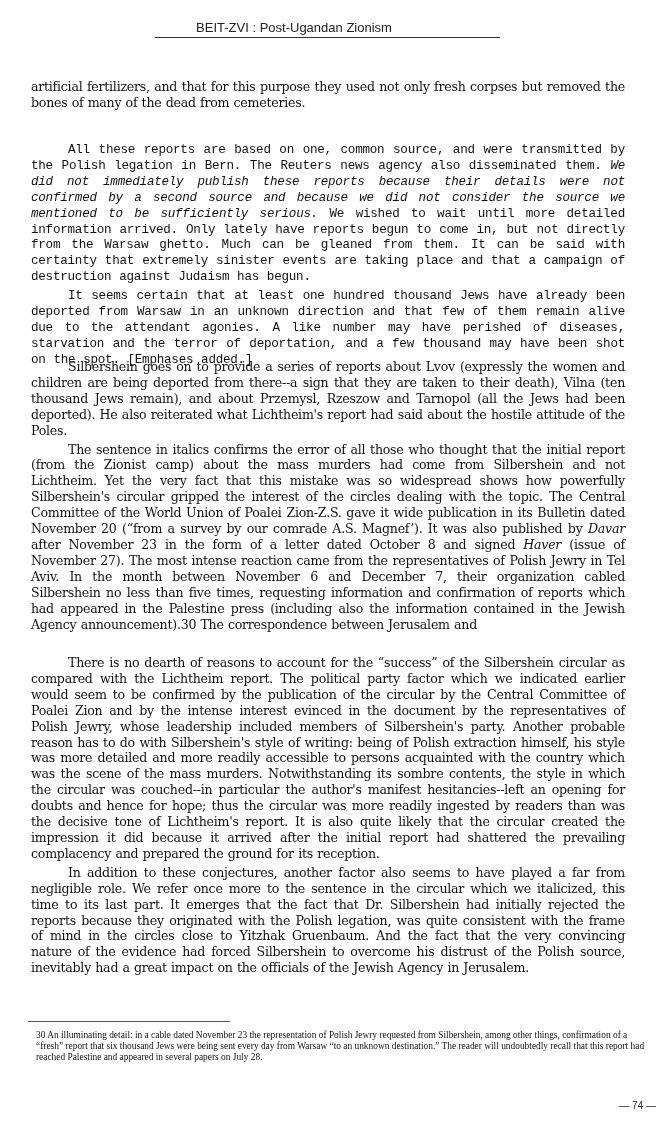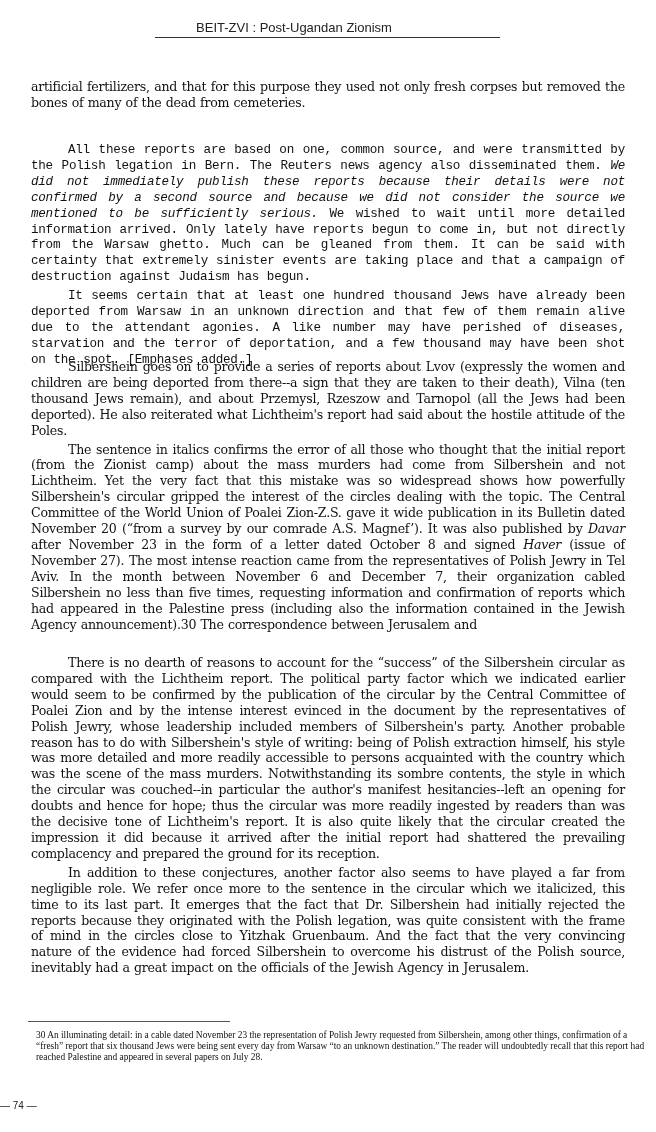--- a/index.html
+++ b/index.html
@@ -11,21 +11,21 @@
     .body-text { position: absolute; left: 28px; width: 600px;
       font-family: "DejaVu Serif", serif; font-size: 12.6px; line-height: 15.9px;
       text-align: justify; letter-spacing: -0.25px; word-spacing: 0.5px; }
     .body-text p { margin: 3px; }
     .indent { text-indent: 37px; }
     em { font-style: italic; }
     .fn-rule { position: absolute; top: 1021px; left: 28px; width: 202px; height: 0;
       border-top: 1px solid #555; }
     .footnote { position: absolute; top: 1030px; left: 28px; width: 610px;
       font-family: "Liberation Serif", serif; font-size: 9.4px; line-height: 11px; color: #111; margin-left: 8px; }
-    .page-number { position: absolute; top: 1100px; left: 0; width: 656px; text-align: left;
+    .page-number { position: absolute; top: 1100px; left: 0; width: 656px; text-align: right;
       font-family: "Liberation Sans", sans-serif; font-size: 10px; color: #222; }
   </style>
 </head>
 <body>
 
 <div class="header">BEIT-ZVI : Post-Ugandan Zionism</div>
 <div class="header-rule"></div>
 
 <div class="body-text" style="top:76px;">
   <p>artificial  fertilizers,  and that for this purpose they used not only fresh corpses but removed the bones of many of the dead from cemeteries.</p>

